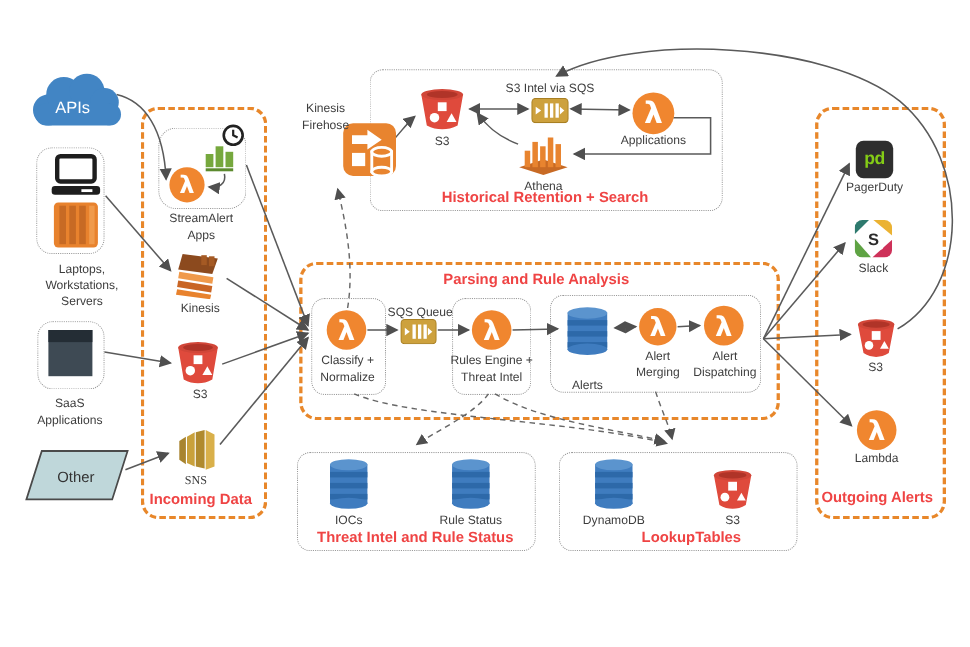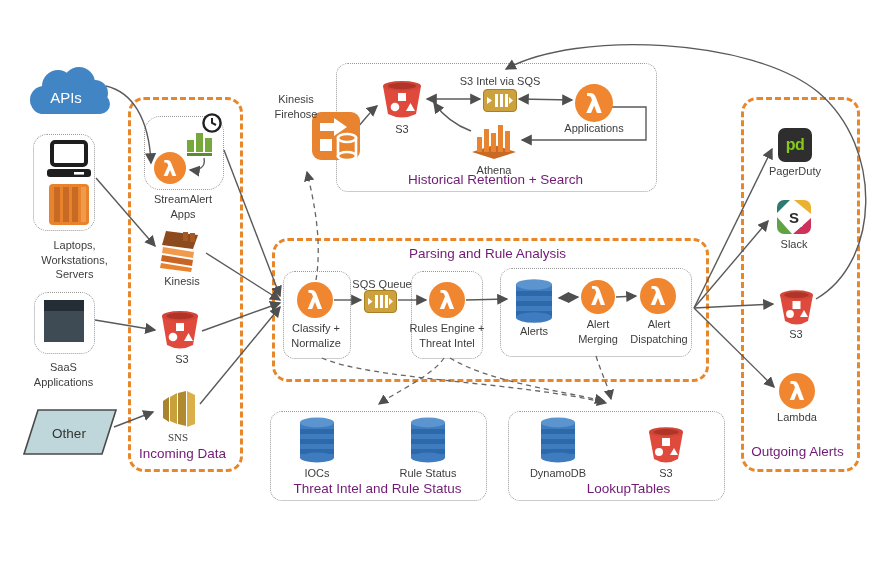--- a/index.html
+++ b/index.html
@@ -2,21 +2,21 @@
 <html><head>
 <meta charset="utf-8">
 <style>
   html,body{margin:0;padding:0;background:#fff;}
   #canvas{position:relative;width:882px;height:588px;background:#fff;overflow:hidden;
           font-family:"Liberation Sans",sans-serif;}
   .box-dashed{position:absolute;border:3px dashed #E8872A;border-radius:16px;z-index:0;background:transparent;}
   .box-dotted{position:absolute;border:1.6px dotted #9a9a9a;border-radius:12px;z-index:0;background:transparent;}
   .lbl{position:absolute;font-size:11px;color:#3d3d3d;text-align:center;white-space:pre-line;
        line-height:1.32;z-index:3;}
-  .title{position:absolute;font-weight:normal;font-size:13.5px;color:#701a75;text-align:center;z-index:3;}
+  .title{position:absolute;font-weight:bold;font-size:13.5px;color:#ef4444;text-align:center;z-index:3;}
   .lambda{position:absolute;background:#F0862F;border-radius:50%;color:#fff;display:flex;
           align-items:center;justify-content:center;font-weight:bold;z-index:2;
           font-family:"DejaVu Sans",sans-serif;}
   .icon{position:absolute;z-index:2;}
   #wires{position:absolute;left:0;top:0;z-index:1;}
   .pd-tile{position:absolute;width:34px;height:34px;background:#2E2E2E;border-radius:7px;
            display:flex;align-items:center;justify-content:center;z-index:2;}
   .pd-tile span{color:#84cc16;font-weight:bold;font-size:16px;letter-spacing:-0.5px;}
   .saas-tile{position:absolute;width:40px;height:42px;background:#3E4A54;z-index:2;}
   .saas-tile .top{position:absolute;left:0;top:0;width:100%;height:11px;background:#242D35;}
@@ -241,21 +241,21 @@
 Threat Intel</div>
 
   <svg class="icon" style="left:512px;top:278px;" width="44" height="45">
     <rect x="4" y="6" width="36" height="34" fill="#3F7CBF"></rect>
     <rect x="4" y="13" width="36" height="5" fill="#2D69A9"></rect>
     <rect x="4" y="23" width="36" height="5" fill="#2D69A9"></rect>
     <rect x="4" y="33" width="36" height="5" fill="#2D69A9"></rect>
     <ellipse cx="22" cy="6.5" rx="18" ry="5.2" fill="#5B94CE"></ellipse>
     <ellipse cx="22" cy="39.5" rx="18" ry="5.2" fill="#3F7CBF"></ellipse>
   </svg>
-  <div class="lbl" style="left:504px;top:324px;width:60px;">Alerts</div>
+  <div class="lbl" style="left:504px;top:344px;width:60px;">Alerts</div>
 
   <div class="lambda" style="left:581px;top:280px;width:34px;height:34px;font-size:24px;">
       <span>λ</span>
     </div>
   <div class="lbl" style="left:568px;top:317px;width:60px;">Alert
 Merging</div>
 
   <div class="lambda" style="left:640px;top:278px;width:36px;height:36px;font-size:25px;">
       <span>λ</span>
     </div>

